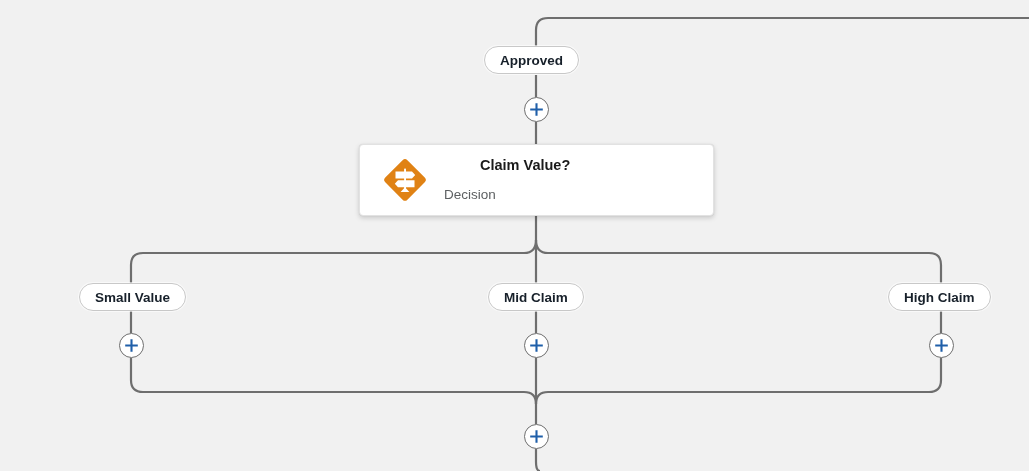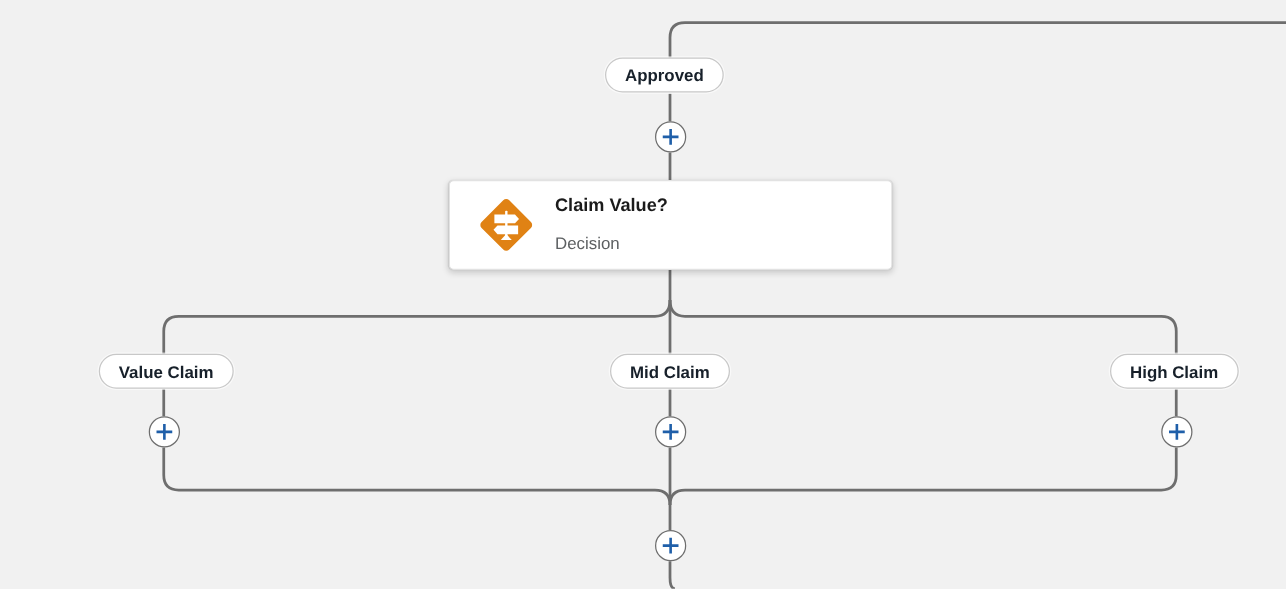--- a/index.html
+++ b/index.html
@@ -84,20 +84,21 @@
     display: flex;
     flex-direction: column;
     justify-content: center;
     gap: 2px;
   }
   .card-title {
     font-size: 14.5px;
     font-weight: bold;
     color: #1b1b1b;
     line-height: 1.15;
+    margin-left: 36px;
   }
   .card-sub {
     font-size: 13.5px;
     color: #5d6062;
     line-height: 1.15;
     margin-top: 11px;
   }
 </style>
 </head>
 <body>
@@ -157,21 +158,21 @@
         </g>
       </svg>
     </div>
     <div class="card-text">
       <div class="card-title">Claim Value?</div>
       <div class="card-sub">Decision</div>
     </div>
   </div>
 
   <div class="node pill" style="left:79px; top:283px;">
-    <span>Value Claim</span>
+    <span>Small Value</span>
   </div>
   <div class="node plus-btn" style="left:118.5px; top:333px;">
     <svg width="15" height="15" viewBox="0 0 15 15">
       <path d="M7.5,1.2 L7.5,13.8 M1.2,7.5 L13.8,7.5" stroke="#1f5fa9" stroke-width="2.1"></path>
     </svg>
   </div>
 
   <div class="node pill" style="left:488px; top:283px;justify-content:center;">
     <span>Mid Claim</span>
   </div>

